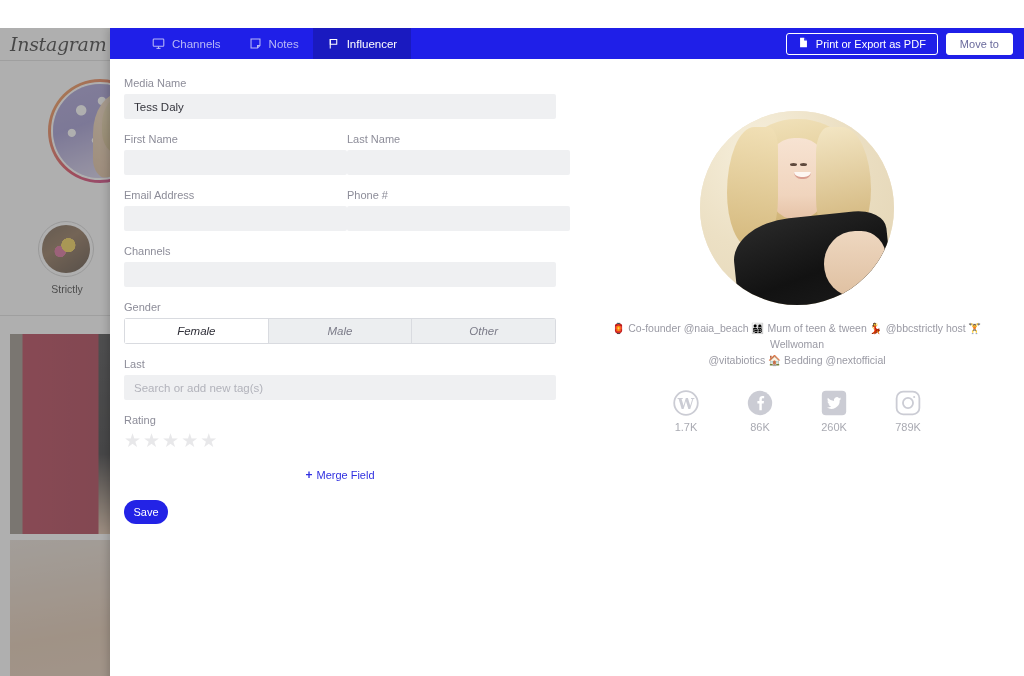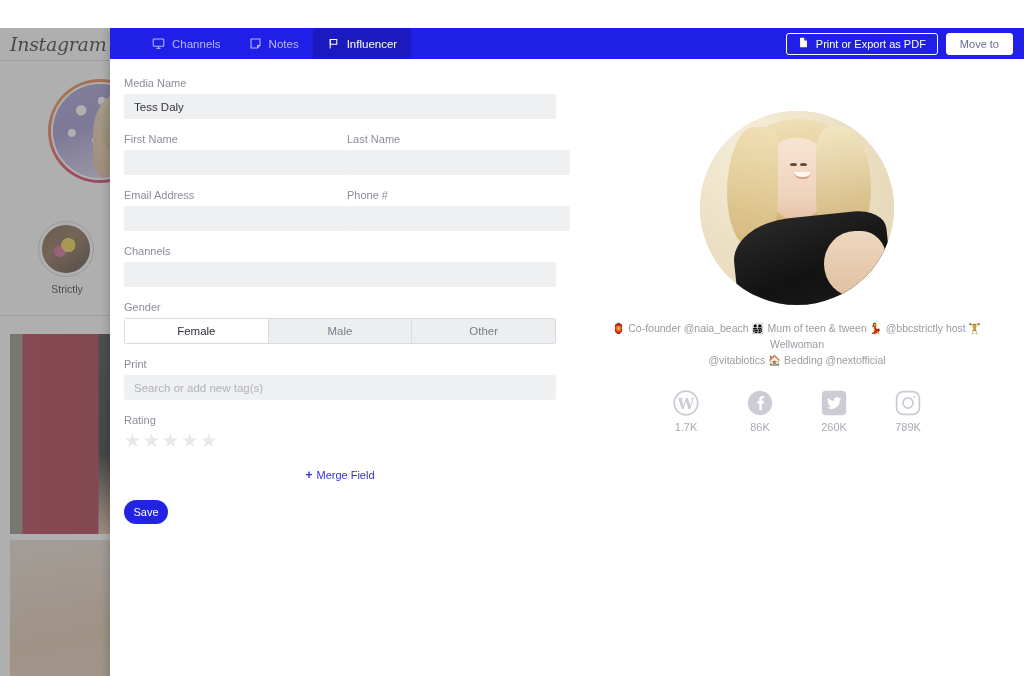--- a/index.html
+++ b/index.html
@@ -280,20 +280,21 @@
     display: flex;
     align-items: center;
     justify-content: center;
     font-size: 11.5px;
     color: #7b7b88;
     background: #eceef0;
     border: 1px solid #d9dbe0;
     border-left: none;
     cursor: pointer;
     user-select: none;
+    font-style: italic;
   }
   .seg:first-child { border-left: 1px solid #d9dbe0; }
   .seg.selected {
     background: #ffffff;
     color: #2f2f38;
   }
 
   
   .stars {
     display: flex;
@@ -566,21 +567,21 @@
         <div class="field">
           <span class="field-label">Gender</span>
           <div class="segmented">
             <div class="seg selected">Female</div>
             <div class="seg">Male</div>
             <div class="seg">Other</div>
           </div>
         </div>
 
         <div class="field">
-          <span class="field-label">Print</span>
+          <span class="field-label">Last</span>
           <input class="input full-w" type="text" placeholder="Search or add new tag(s)" style="">
         </div>
 
         <div class="field">
           <span class="field-label">Rating</span>
           <div class="stars">
             <span class="star">★</span>
             <span class="star">★</span>
             <span class="star">★</span>
             <span class="star">★</span>

